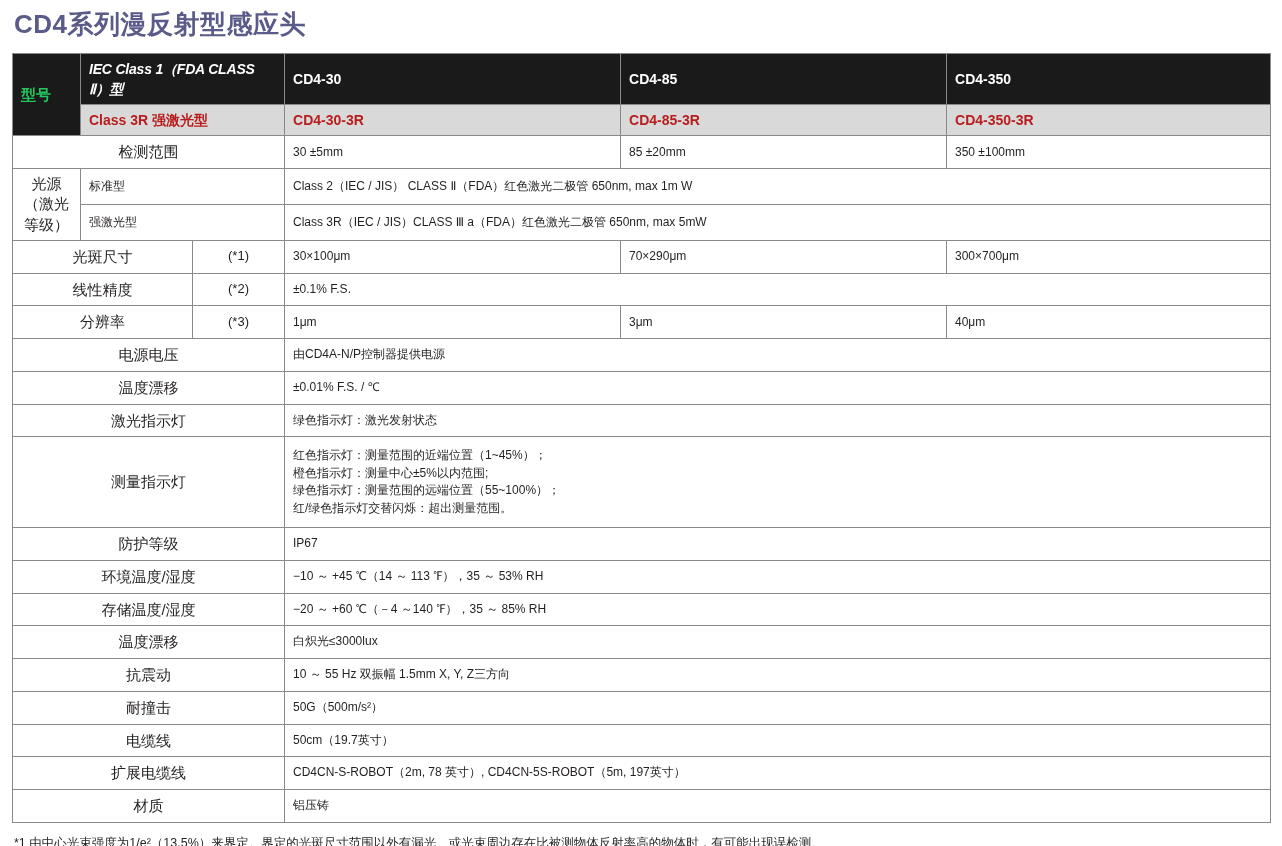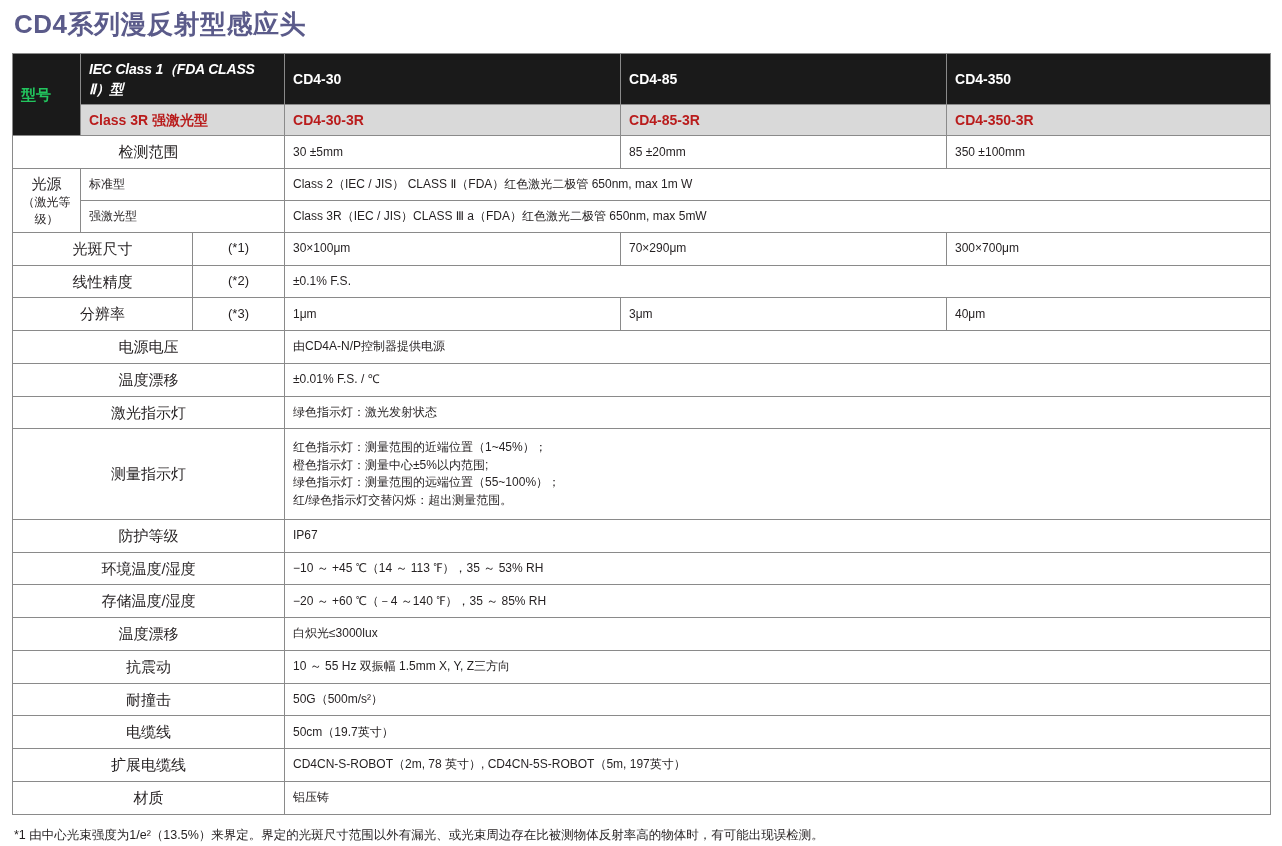--- a/index.html
+++ b/index.html
@@ -124,21 +124,21 @@
       <tr>
         <td class="rowlabel" colspan="3">检测范围</td>
         <td class="val">30 ±5mm</td>
         <td class="val">85 ±20mm</td>
         <td class="val">350 ±100mm</td>
       </tr>
 
       <tr>
         <td class="rowlabel" rowspan="2" style="line-height:1.35">
           <div>光源</div>
-          <div style="font-size:12px">（激光等级）</div>
+          <div style="font-size:15px">（激光等级）</div>
         </td>
         <td class="sub-label" colspan="2">标准型</td>
         <td class="val" colspan="3">Class 2（IEC / JIS）  CLASS Ⅱ（FDA）红色激光二极管  650nm, max 1m W</td>
       </tr>
 
       <tr>
         <td class="sub-label" colspan="2">强激光型</td>
         <td class="val" colspan="3">Class 3R（IEC / JIS）CLASS Ⅲ a（FDA）红色激光二极管 650nm, max 5mW</td>
       </tr>
 

